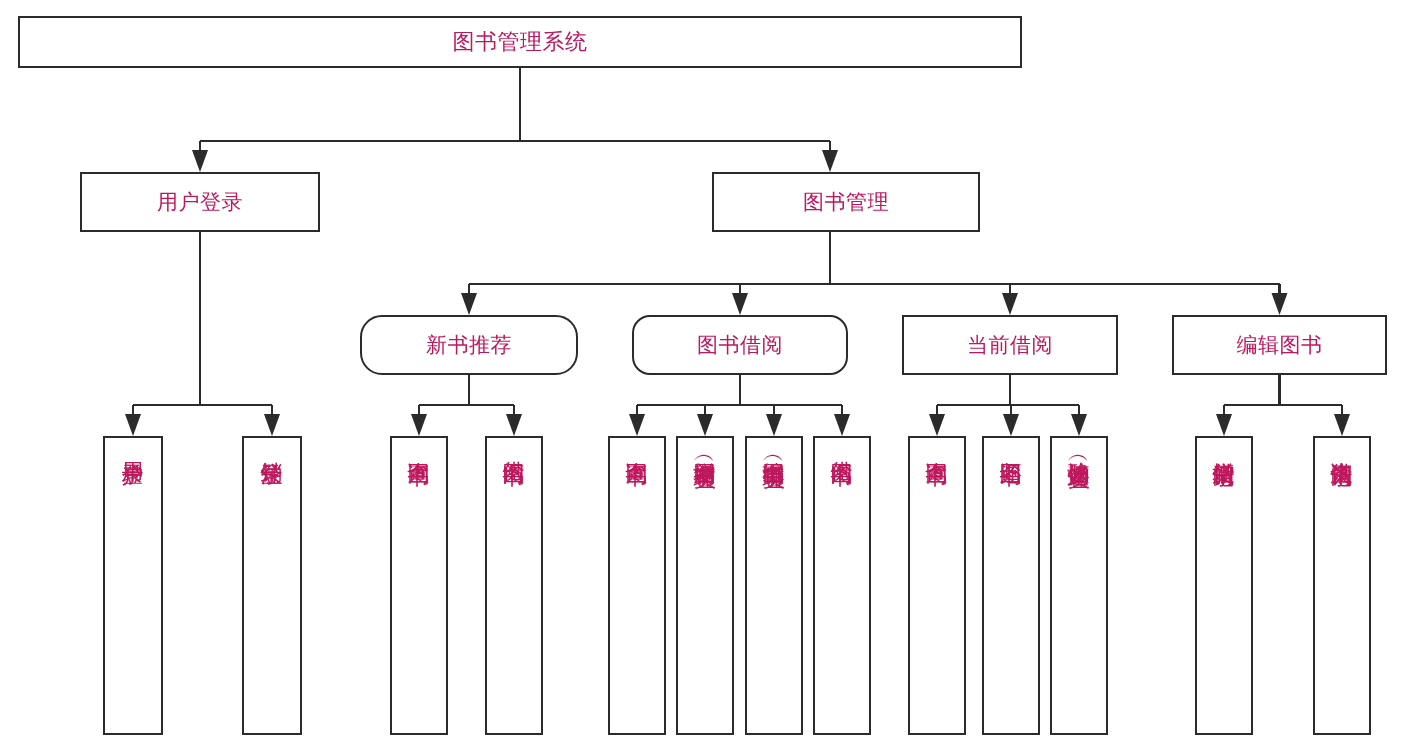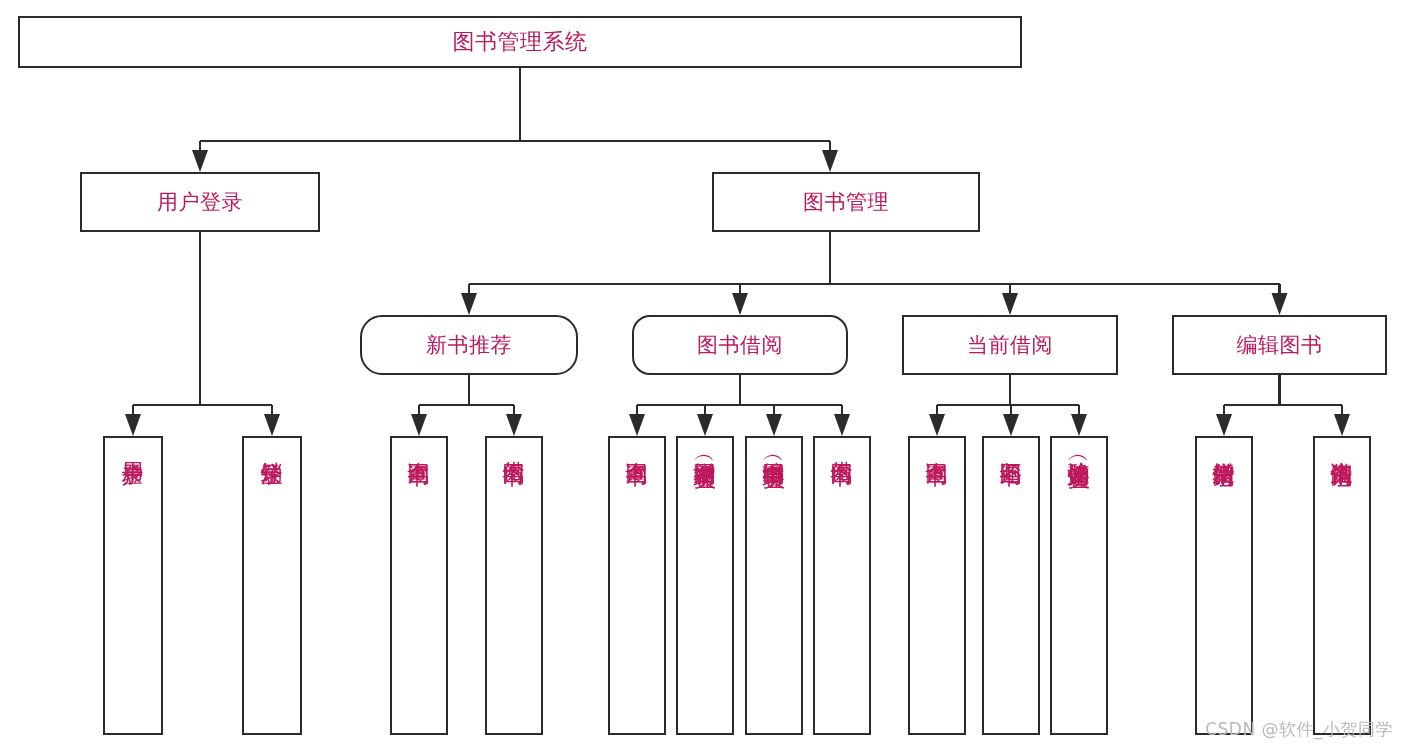--- a/index.html
+++ b/index.html
@@ -189,14 +189,13 @@
         <span class="label">确认归还（管理员）</span>
       </div>
       <div class="node vertical" style="left: 1195px; top: 436px; width: 58px; height: 299px;">
         <span class="label">新增借阅记录</span>
       </div>
       <div class="node vertical" style="left: 1313px; top: 436px; width: 58px; height: 299px;">
         <span class="label">查询借阅记录</span>
       </div>
     </div>
 
-  <div class="watermark">CSDN @软件_小贺同学</div>
 </div>
 
 </body></html>

